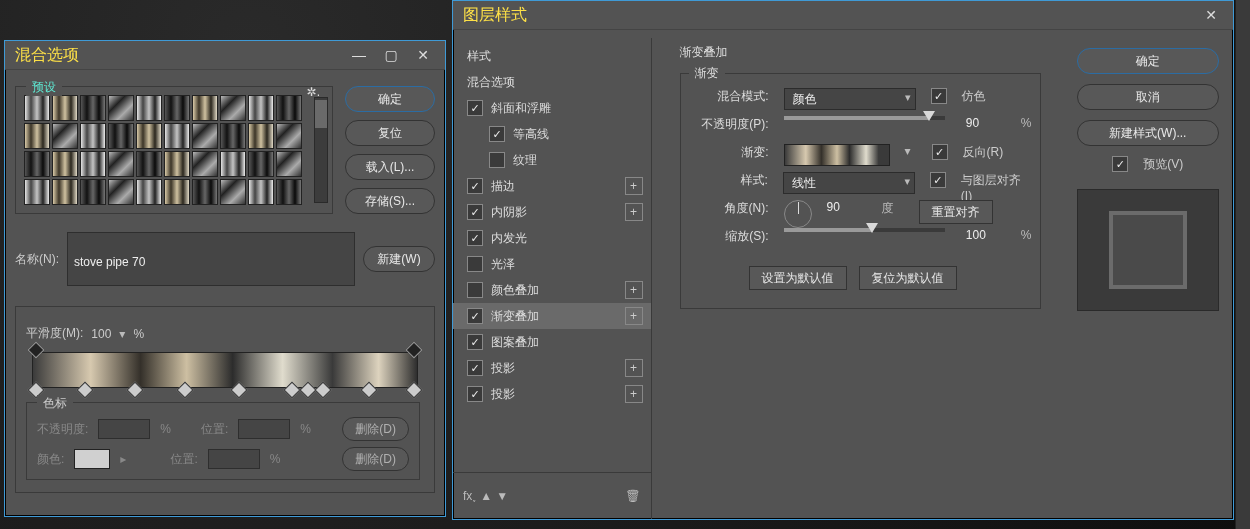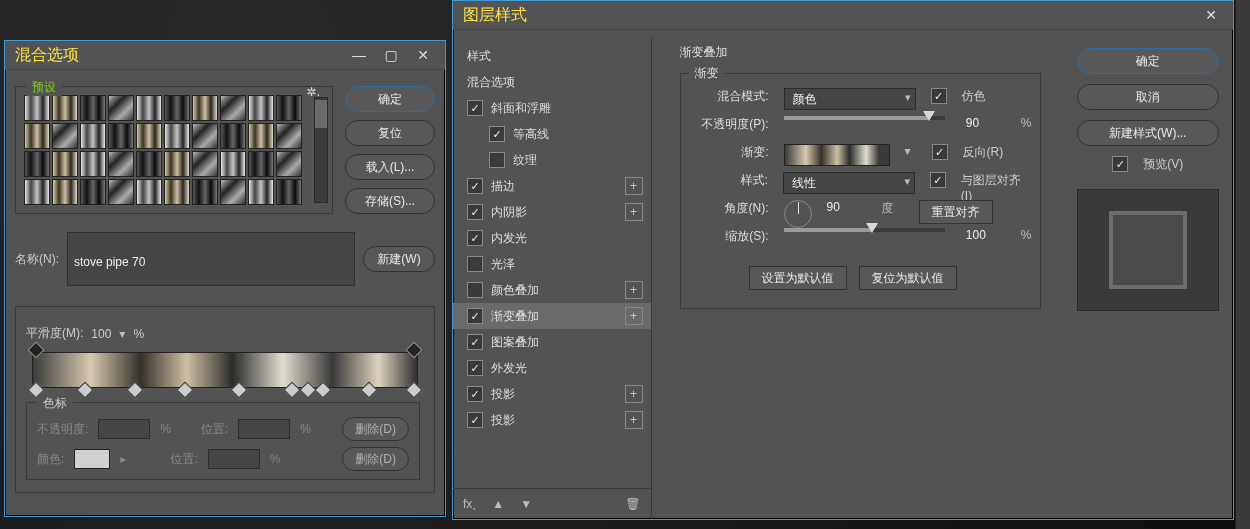--- a/index.html
+++ b/index.html
@@ -68,21 +68,21 @@
     padding: 8px;
     position: relative;
     margin-top: 8px;
   }
   .preset-group .legend {
     position: absolute;
     top: -8px;
     left: 10px;
     background: #535353;
     padding: 0 6px;
-    color: #84cc16;
+    color: #5eead4;
     font-size: 12px;
     text-align: center;
   }
   .preset-head{
     position:absolute; top:-2px; right:6px; color:#ddd; z-index:2;
   }
   .preset-head .gear { padding:0 6px; cursor:pointer;}
   .presets {
     display: grid;
     grid-template-columns: repeat(10, 1fr);
@@ -173,21 +173,21 @@
     width:14px; height:14px; border:1px solid #888; background:#3a3a3a;
     display:flex; align-items:center; justify-content:center; font-size:11px; color:#eee;
   }
   .chk.on::after{ content:"✓"; }
   .add{
     margin-left:auto; width:16px; height:16px; border:1px solid #888;
     display:flex; align-items:center; justify-content:center; font-size:12px; color:#ccc;
   }
   .ls-foot{
     height:30px; border-top:1px solid #3a3a3a;
-    display:flex; align-items:center; padding:0 10px; gap:16px; color:#bbb;
+    display:flex; align-items:center; padding:8px 10px; gap:4px; color:#bbb;
   }
   .ls-foot .r{ margin-left:auto;}
   .ls-col2{
     width:380px; padding:6px 16px 0 18px;
   }
   .ls-col2 .sec-title{ color:#ddd; margin-bottom:4px;}
   .opt-row{
     display:flex; align-items:flex-start; gap:15px; height:28px;
   }
   .opt-row label{ width:80px; text-align:right; color:#ddd;}
@@ -426,24 +426,20 @@
               <span class="chk on"></span>
               <span>渐变叠加</span>
               <span class="add">+</span>
             </div>
         <div class="ls-item">
               <span class="chk on"></span>
               <span>图案叠加</span>
             </div>
         <div class="ls-item">
               <span class="chk on"></span>
-              <span>外发光</span>
-            </div>
-        <div class="ls-item">
-              <span class="chk on"></span>
               <span>投影</span>
               <span class="add">+</span>
             </div>
         <div class="ls-item">
               <span class="chk on"></span>
               <span>投影</span>
               <span class="add">+</span>
             </div>
       </div>
       <div class="ls-foot">

